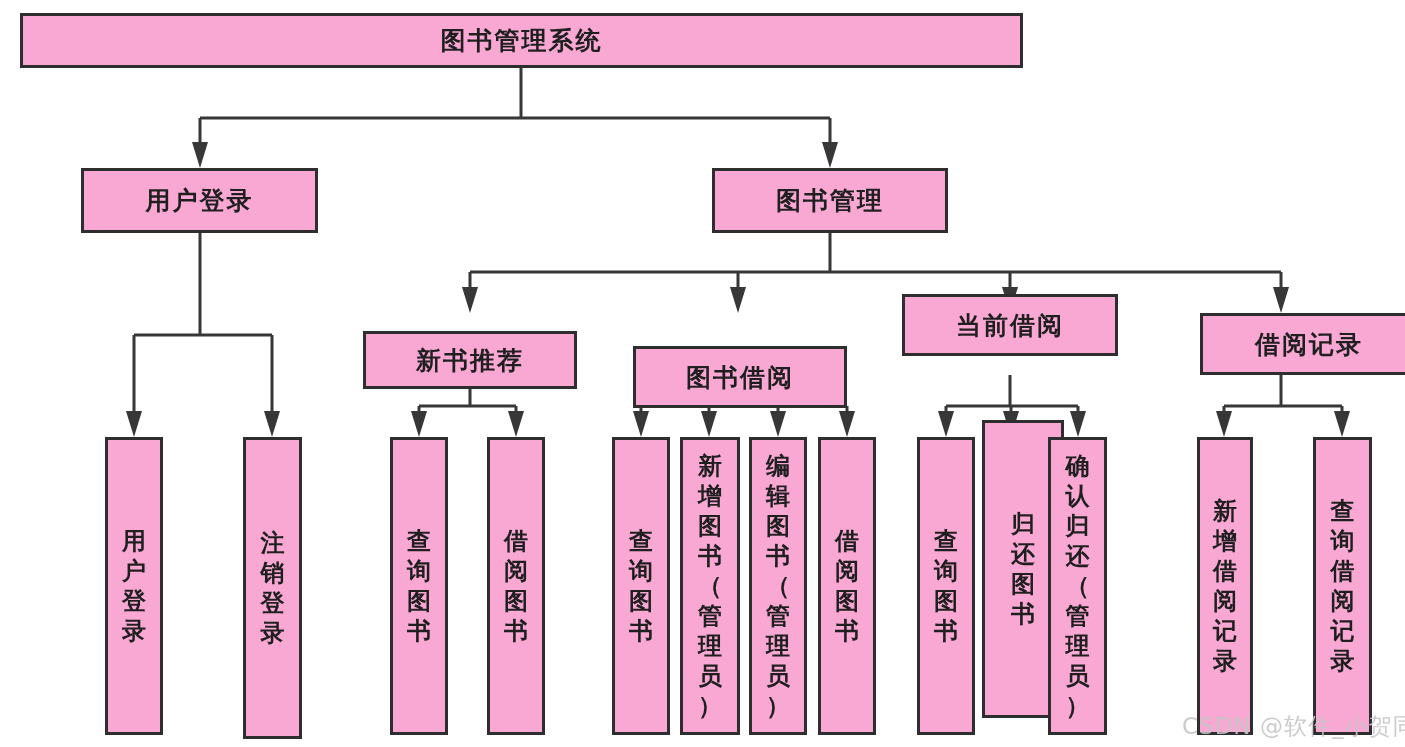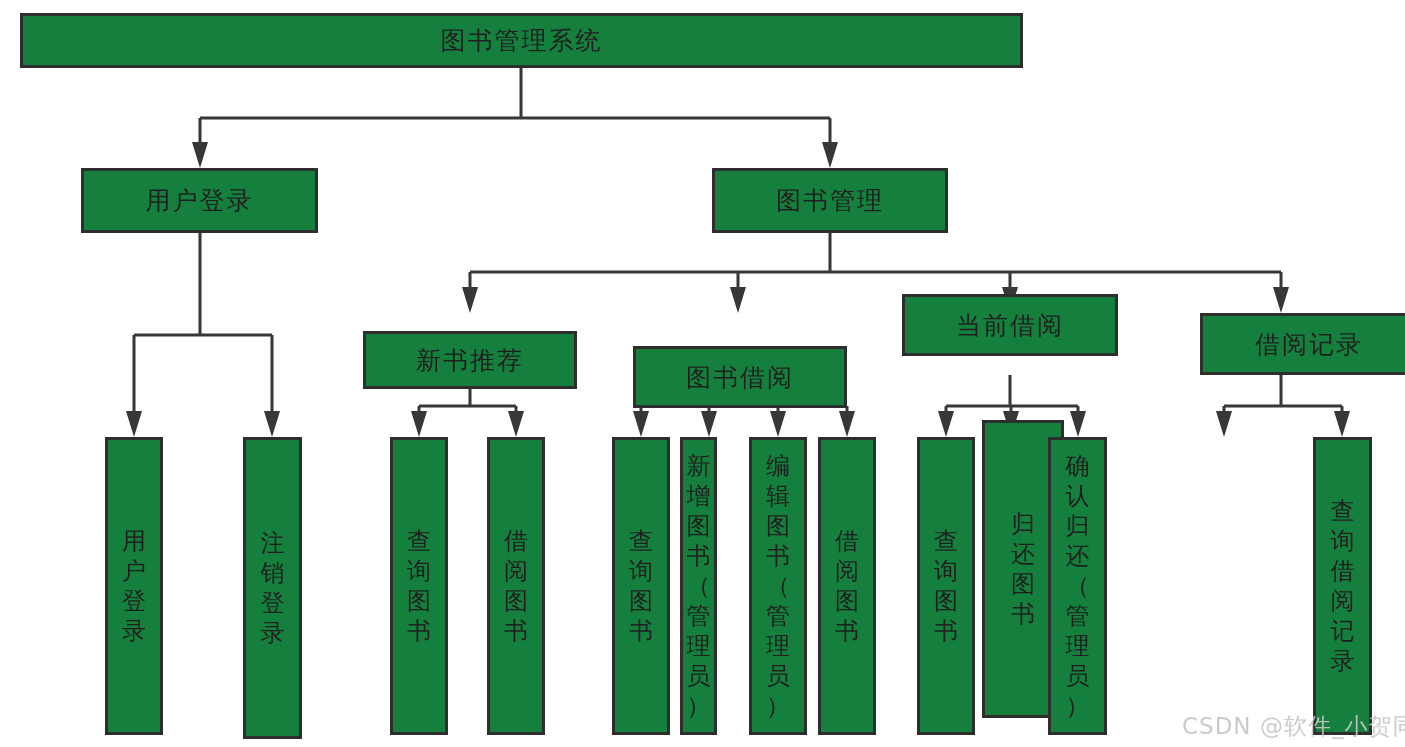--- a/index.html
+++ b/index.html
@@ -4,23 +4,23 @@
 <style>
   html,body{margin:0;padding:0;background:var(--background,#fff);}
   #canvas{
     position:relative;width:1405px;height:747px;overflow:hidden;
     background:var(--background,#fff);
     font-family:"DejaVu Sans","Liberation Sans",sans-serif;
     color:var(--text,#1f1f1f);
   }
   #wires{position:absolute;left:0;top:0;width:1405px;height:747px;}
   .box{
-    position:absolute;box-sizing:border-box;background:#15803d;
+    position:absolute;box-sizing:border-box;background:#f9a8d4;
     border:3px solid var(--border,#2e2e2e);
-    display:flex;align-items:center;justify-content:center;
+    display:flex;align-items:center;justify-content:center;font-weight:bold;
   }
   .hbox{font-size:25px;letter-spacing:2px;white-space:nowrap;}
   .vbox span{
     display:block;width:1em;font-size:24px;line-height:30px;
     text-align:center;word-break:break-all;line-break:anywhere;
   }
   #watermark{
     position:absolute;left:1182px;top:711px;font-size:23px;
     color:var(--watermark,#c6c6c6);white-space:nowrap;letter-spacing:1px;
     z-index:5;opacity:.9;
@@ -94,21 +94,21 @@
     </div>
 
   <div class="box vbox" style="left:487px;top:437px;width:58px;height:298px;">
       <span>借阅图书</span>
     </div>
 
   <div class="box vbox" style="left:612px;top:437px;width:58px;height:298px;">
       <span>查询图书</span>
     </div>
 
-  <div class="box vbox" style="left:680px;top:437px;width:37px;height:298px;">
+  <div class="box vbox" style="left:680px;top:437px;width:60px;height:298px;">
       <span>新增图书（管理员）</span>
     </div>
 
   <div class="box vbox" style="left:749px;top:437px;width:58px;height:298px;">
       <span>编辑图书（管理员）</span>
     </div>
 
   <div class="box vbox" style="left:818px;top:437px;width:58px;height:298px;">
       <span>借阅图书</span>
     </div>
@@ -118,20 +118,23 @@
     </div>
 
   <div class="box vbox" style="left:982px;top:420px;width:82px;height:298px;">
       <span>归还图书</span>
     </div>
 
   <div class="box vbox" style="left:1048px;top:437px;width:59px;height:298px;">
       <span>确认归还（管理员）</span>
     </div>
 
+  <div class="box vbox" style="left:1197px;top:437px;width:56px;height:298px;">
+      <span>新增借阅记录</span>
+    </div>
 
   <div class="box vbox" style="left:1313px;top:437px;width:59px;height:298px;">
       <span>查询借阅记录</span>
     </div>
 
   <div id="watermark">CSDN @软件_小贺同学</div>
 
 </div>
 
 </body></html>

